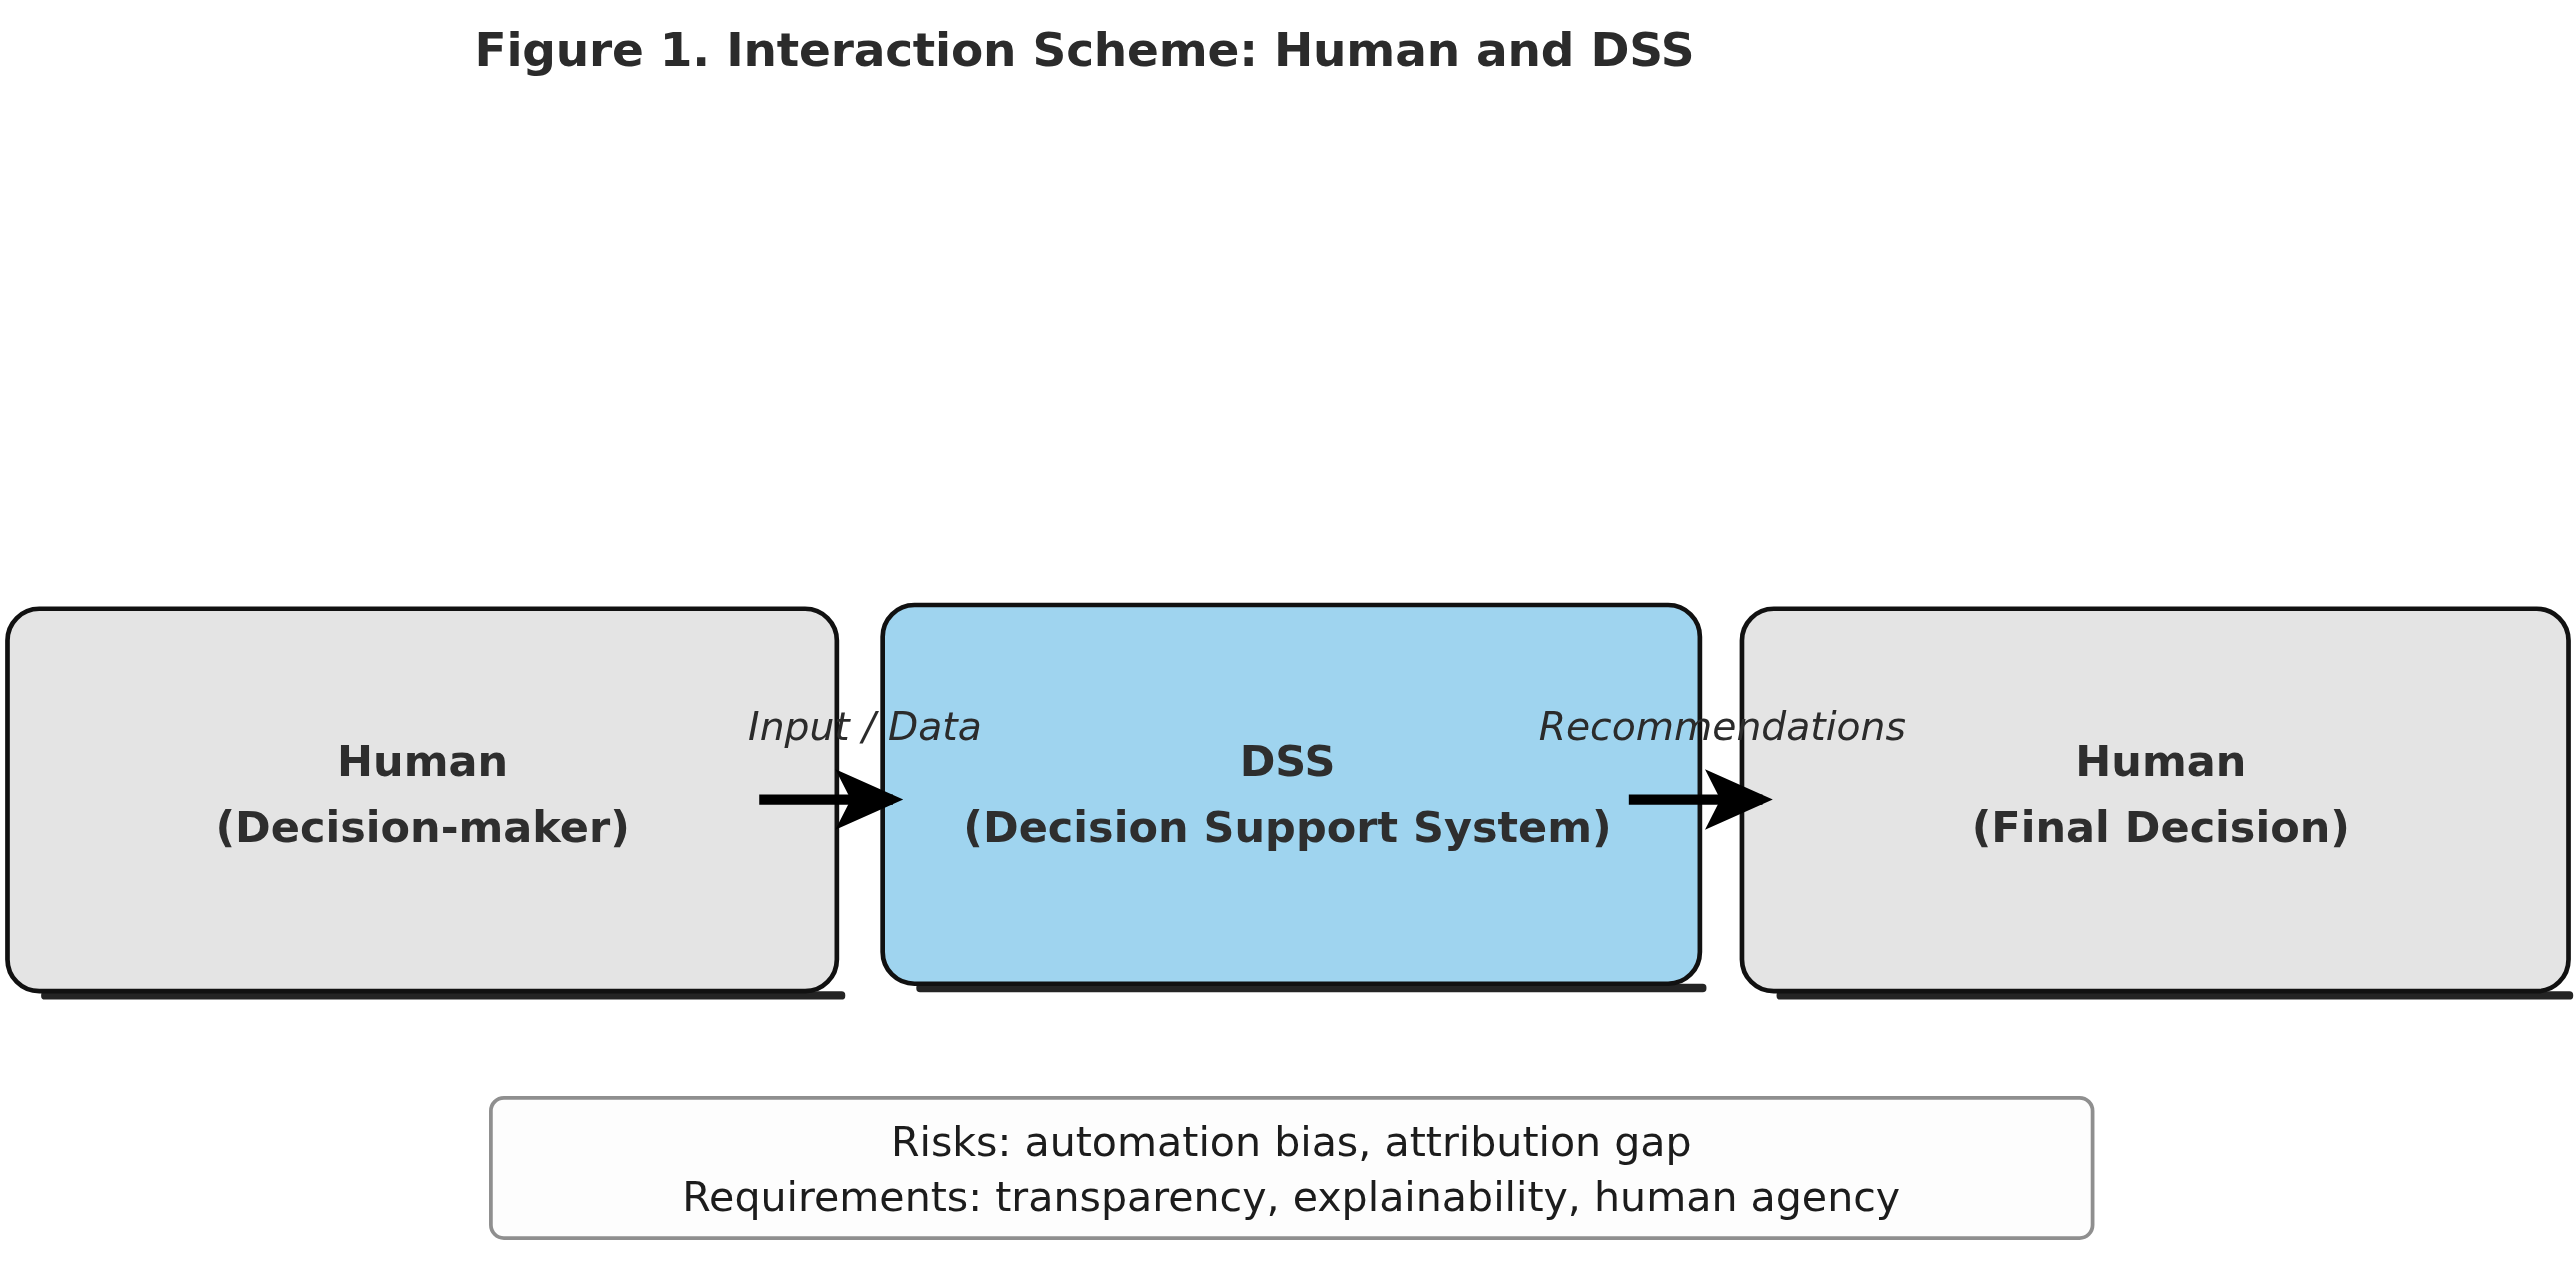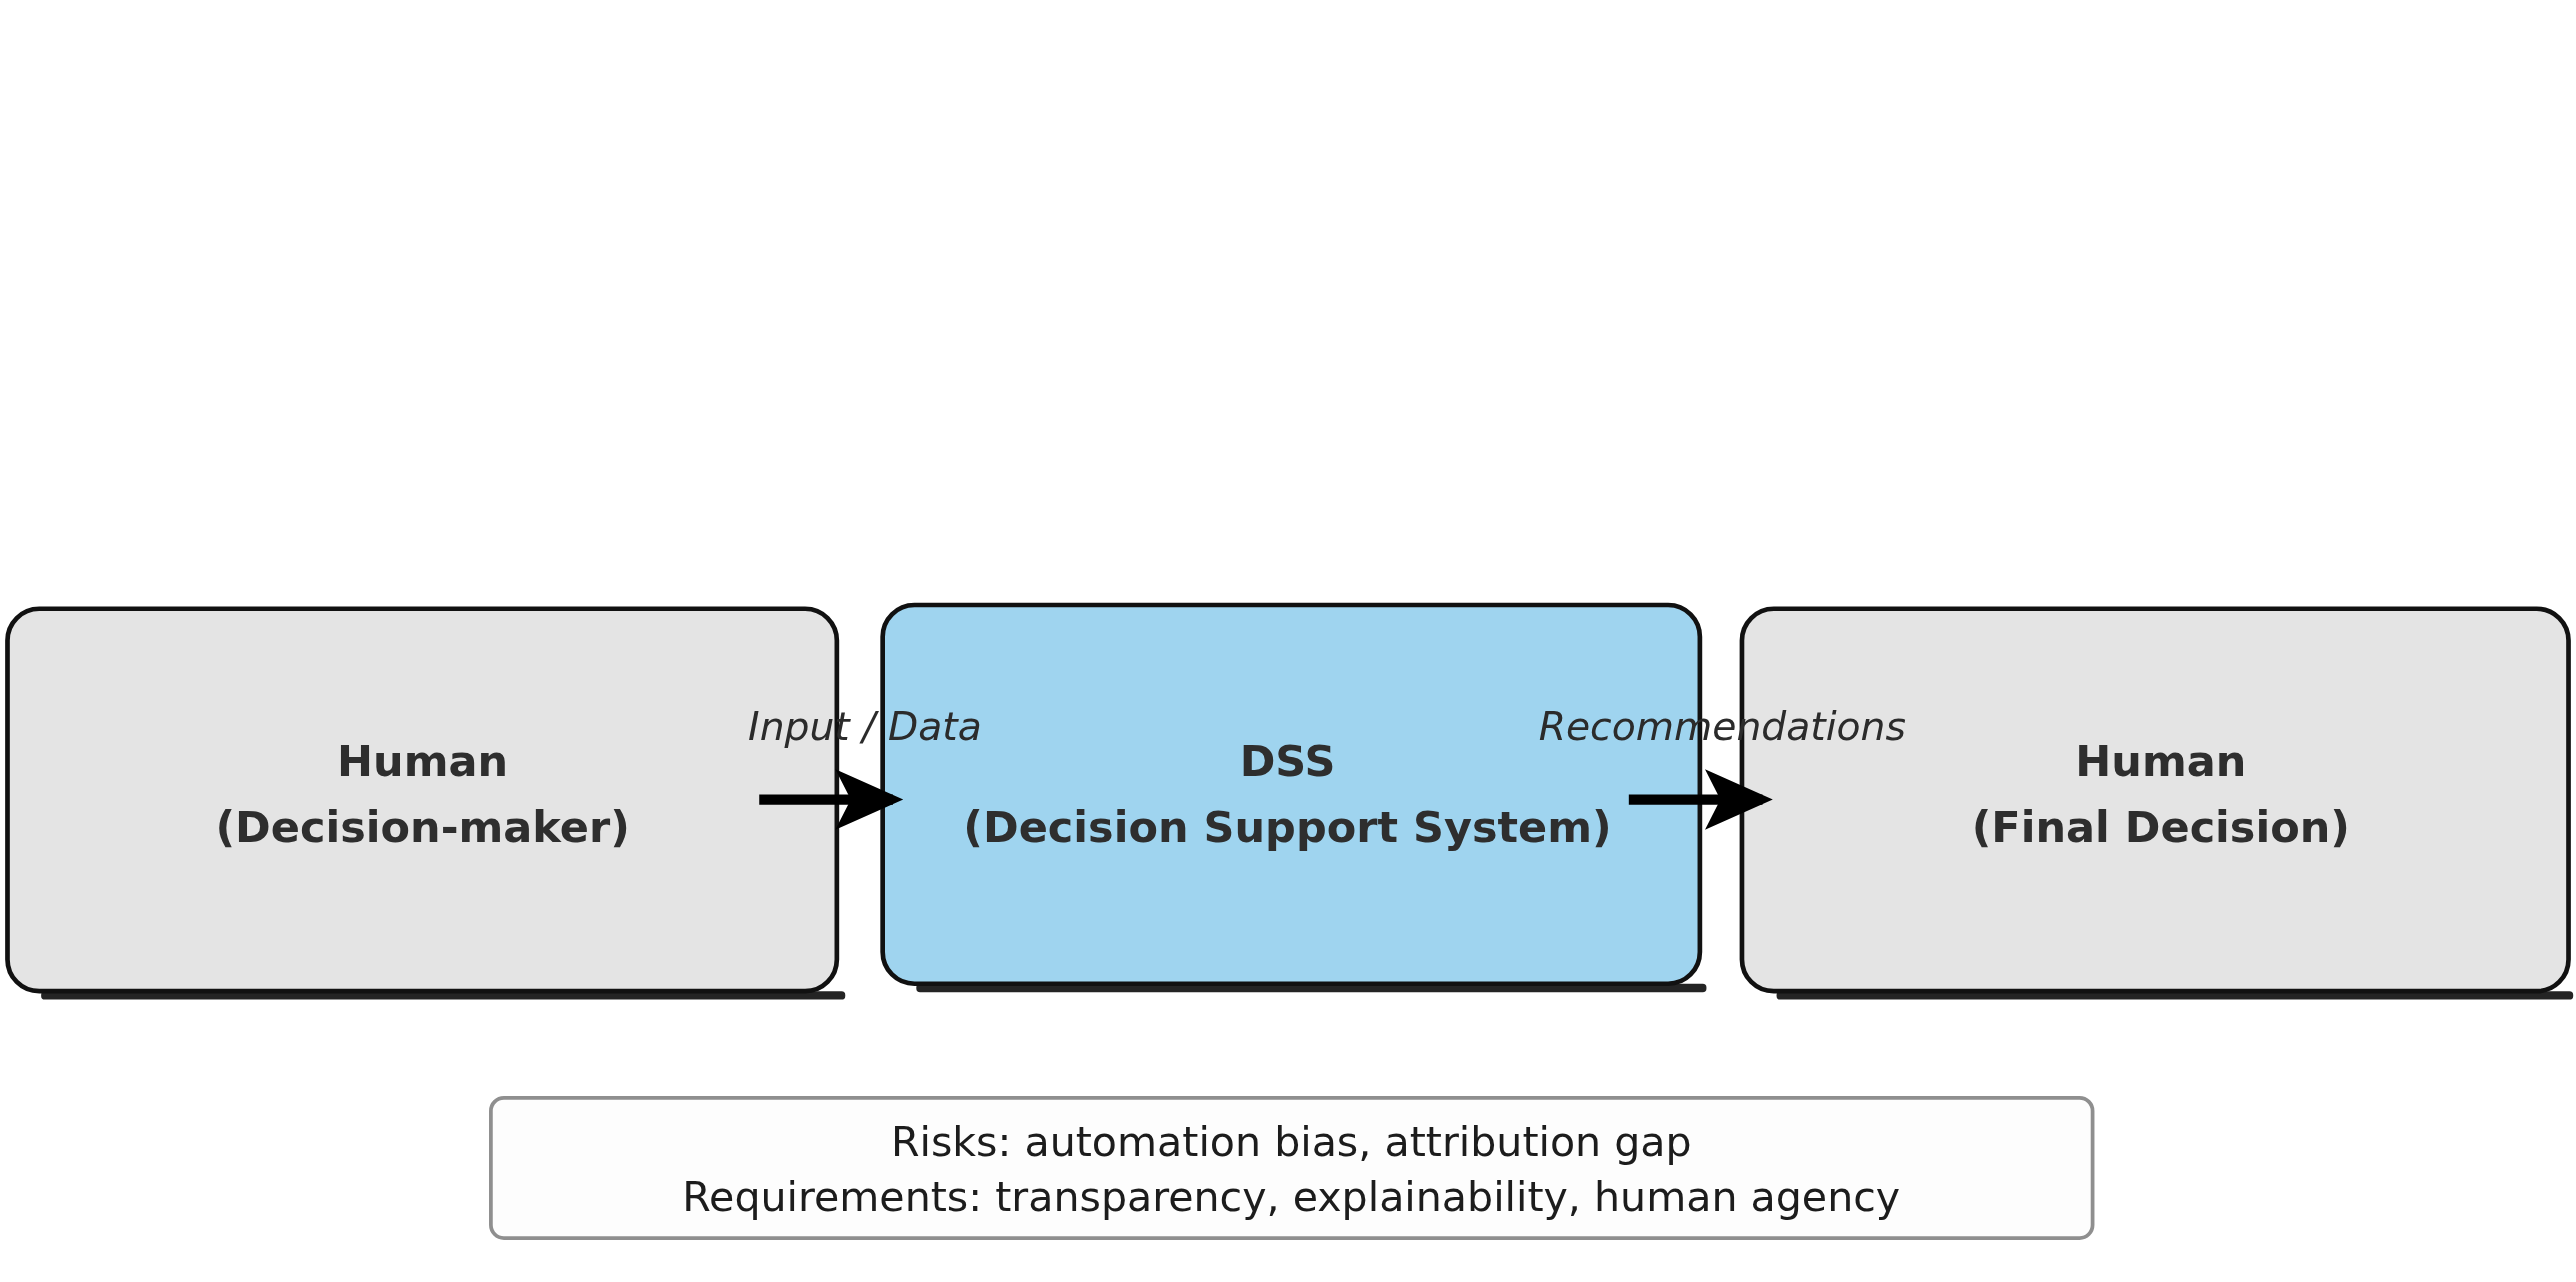--- a/index.html
+++ b/index.html
@@ -80,20 +80,21 @@
     stroke-width: 11;
     fill: none;
   }
   .shadow-strip { fill: #111111; opacity: 0.92; }
 </style>
 </head>
 <body>
 
 <div id="figure-root">
 
+  <div class="fig-title">Figure 1. Interaction Scheme: Human and DSS</div>
 
   <svg id="diagram" viewBox="0 0 2755 1372">
     <defs>
       <marker id="arrowhead" markerWidth="7" markerHeight="7" refX="5.6" refY="3.5" orient="auto" markerUnits="strokeWidth">
         <path d="M0,0.55 L6.6,3.5 L0,6.45 L1.5,3.5 Z" fill="#000000"></path>
       </marker>
     </defs>
 
     <g>
       <rect class="shadow-strip" x="44" y="1060" width="860" height="9" rx="4"></rect>

